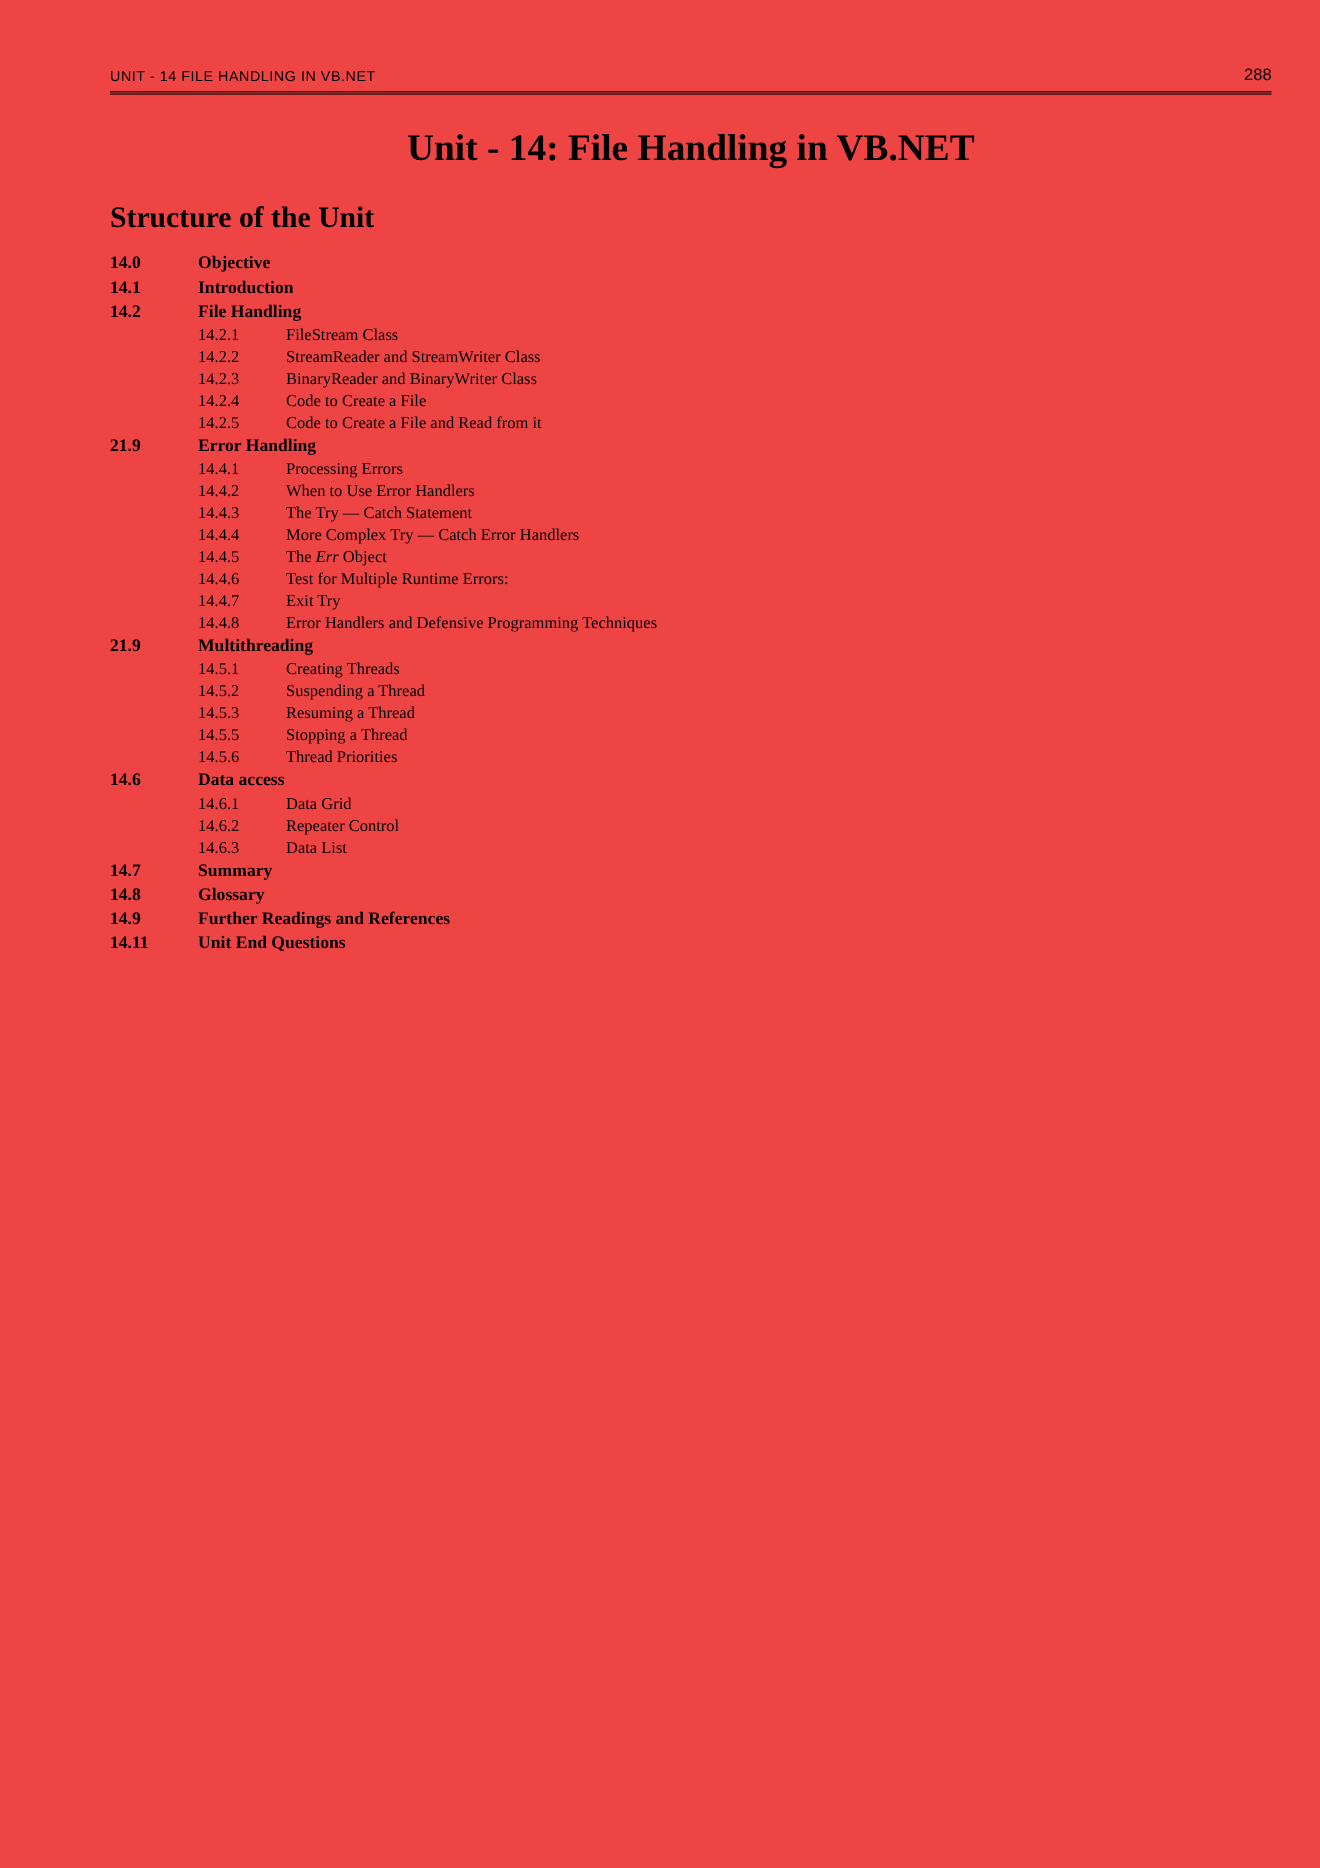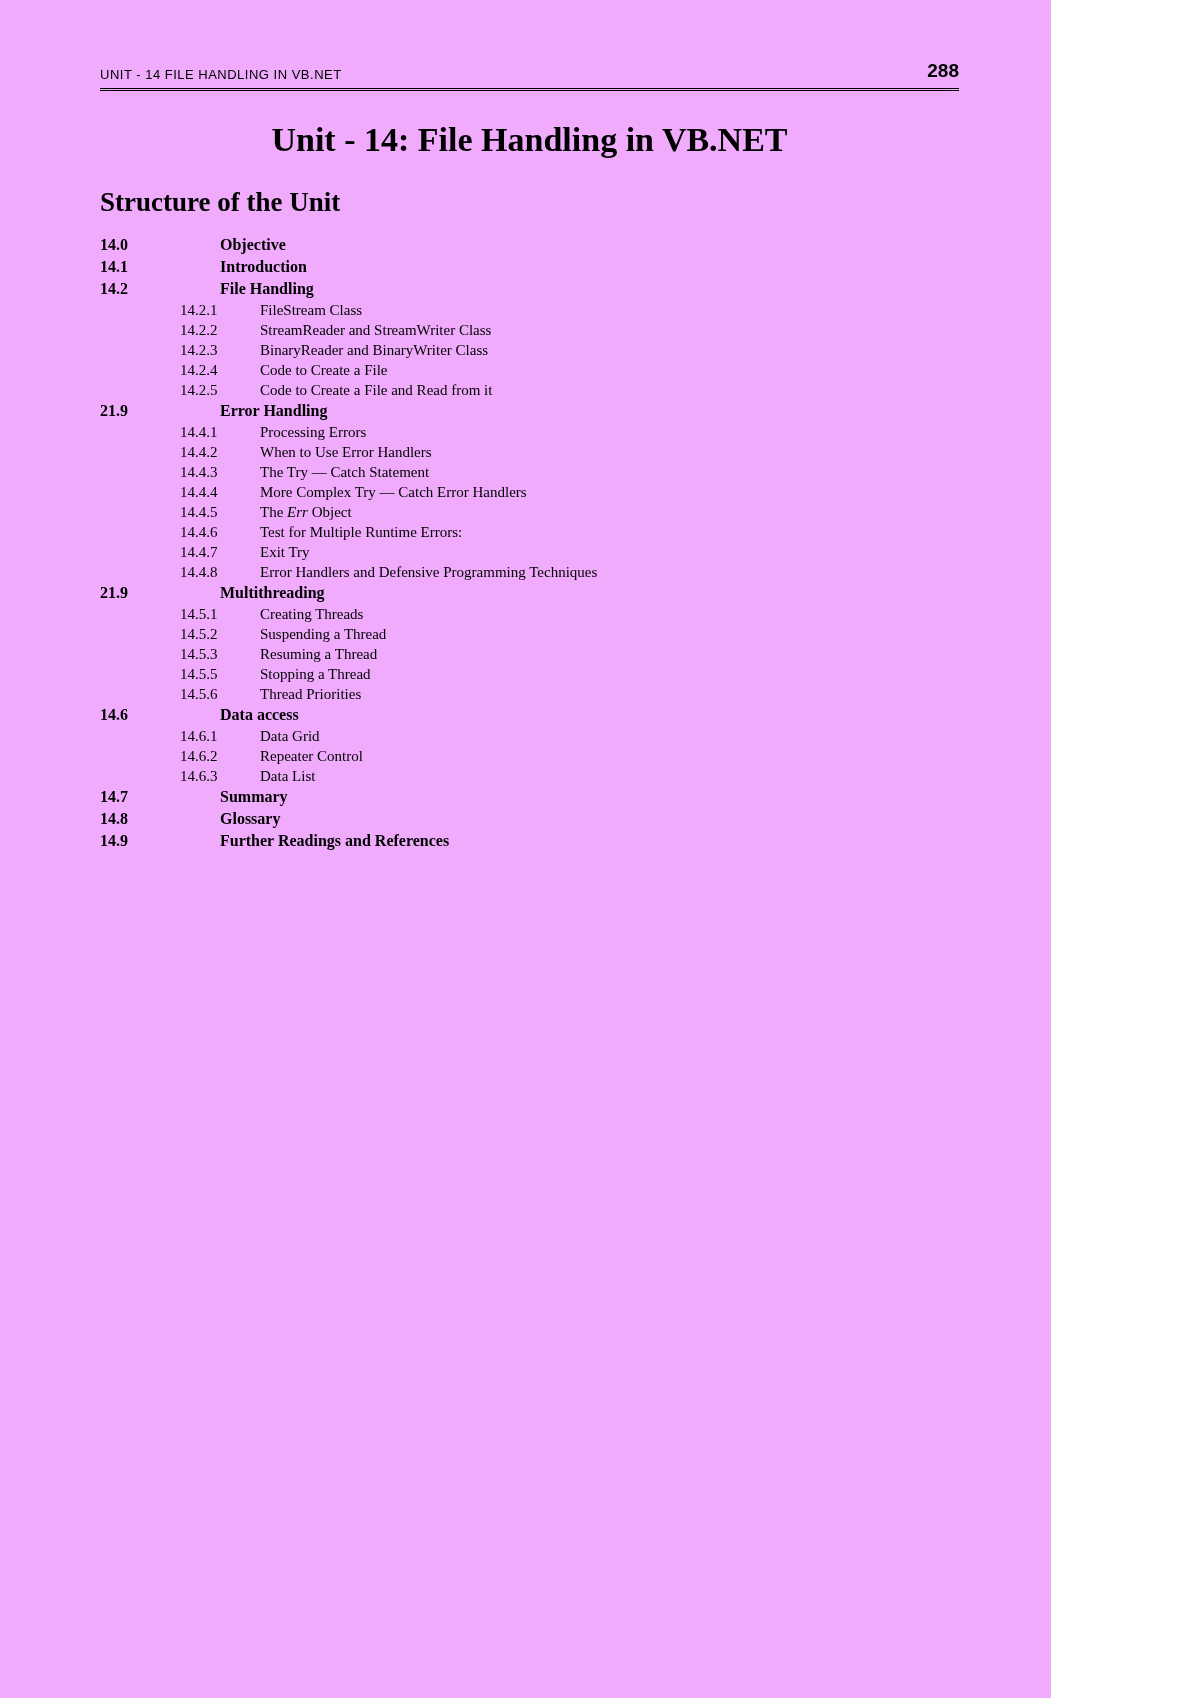--- a/index.html
+++ b/index.html
@@ -10,24 +10,24 @@
 
     body {
       background: #ffffff;
       font-family: 'Times New Roman', Times, serif;
       width: 1200px;
       min-height: 1698px;
       position: relative;
     }
 
     .page {
-      width: 1051px;
+      width: 1200px;
       min-height: 1698px;
-      background: #f0abfc;
-      padding: 60px 92px 80px 100px;
+      background: #ef4444;
+      padding: 60px 44px 80px 100px;
       position: relative;
     }
 
     
     .page-header {
       display: flex;
       justify-content: space-between;
       align-items: flex-end;
       border-bottom: 3px double #000;
       padding-bottom: 6px;
@@ -35,24 +35,24 @@
     }
 
     .header-left {
       font-size: 13px;
       font-family: Arial, sans-serif;
       letter-spacing: 0.5px;
       color: #000;
     }
 
     .header-right {
-      font-size: 19px;
+      font-size: 15px;
       font-family: Arial, sans-serif;
       color: #000;
-      font-weight: bold;
+      font-weight: normal;
     }
 
     
     .unit-title {
       text-align: center;
       font-size: 34px;
       font-weight: bold;
       font-family: 'Times New Roman', Times, serif;
       margin-bottom: 28px;
       color: #000;
@@ -69,21 +69,20 @@
 
     
     .toc {
       list-style: none;
     }
 
     .toc-item {
       display: flex;
       align-items: center;
       margin-bottom: 4px;
-      gap: 40px;
     }
 
     .toc-item.bold-item .toc-label,
     .toc-item.bold-item .toc-text {
       font-weight: bold;
       font-size: 16px;
     }
 
     .toc-label {
       min-width: 80px;
@@ -257,15 +256,19 @@
         <span class="toc-text">Summary</span>
       </li>
       <li class="toc-item bold-item">
         <span class="toc-label">14.8</span>
         <span class="toc-text">Glossary</span>
       </li>
       <li class="toc-item bold-item">
         <span class="toc-label">14.9</span>
         <span class="toc-text">Further Readings and References</span>
       </li>
+      <li class="toc-item bold-item">
+        <span class="toc-label">14.11</span>
+        <span class="toc-text">Unit End Questions</span>
+      </li>
     </ul>
 
 </div>
 
 </body></html>

